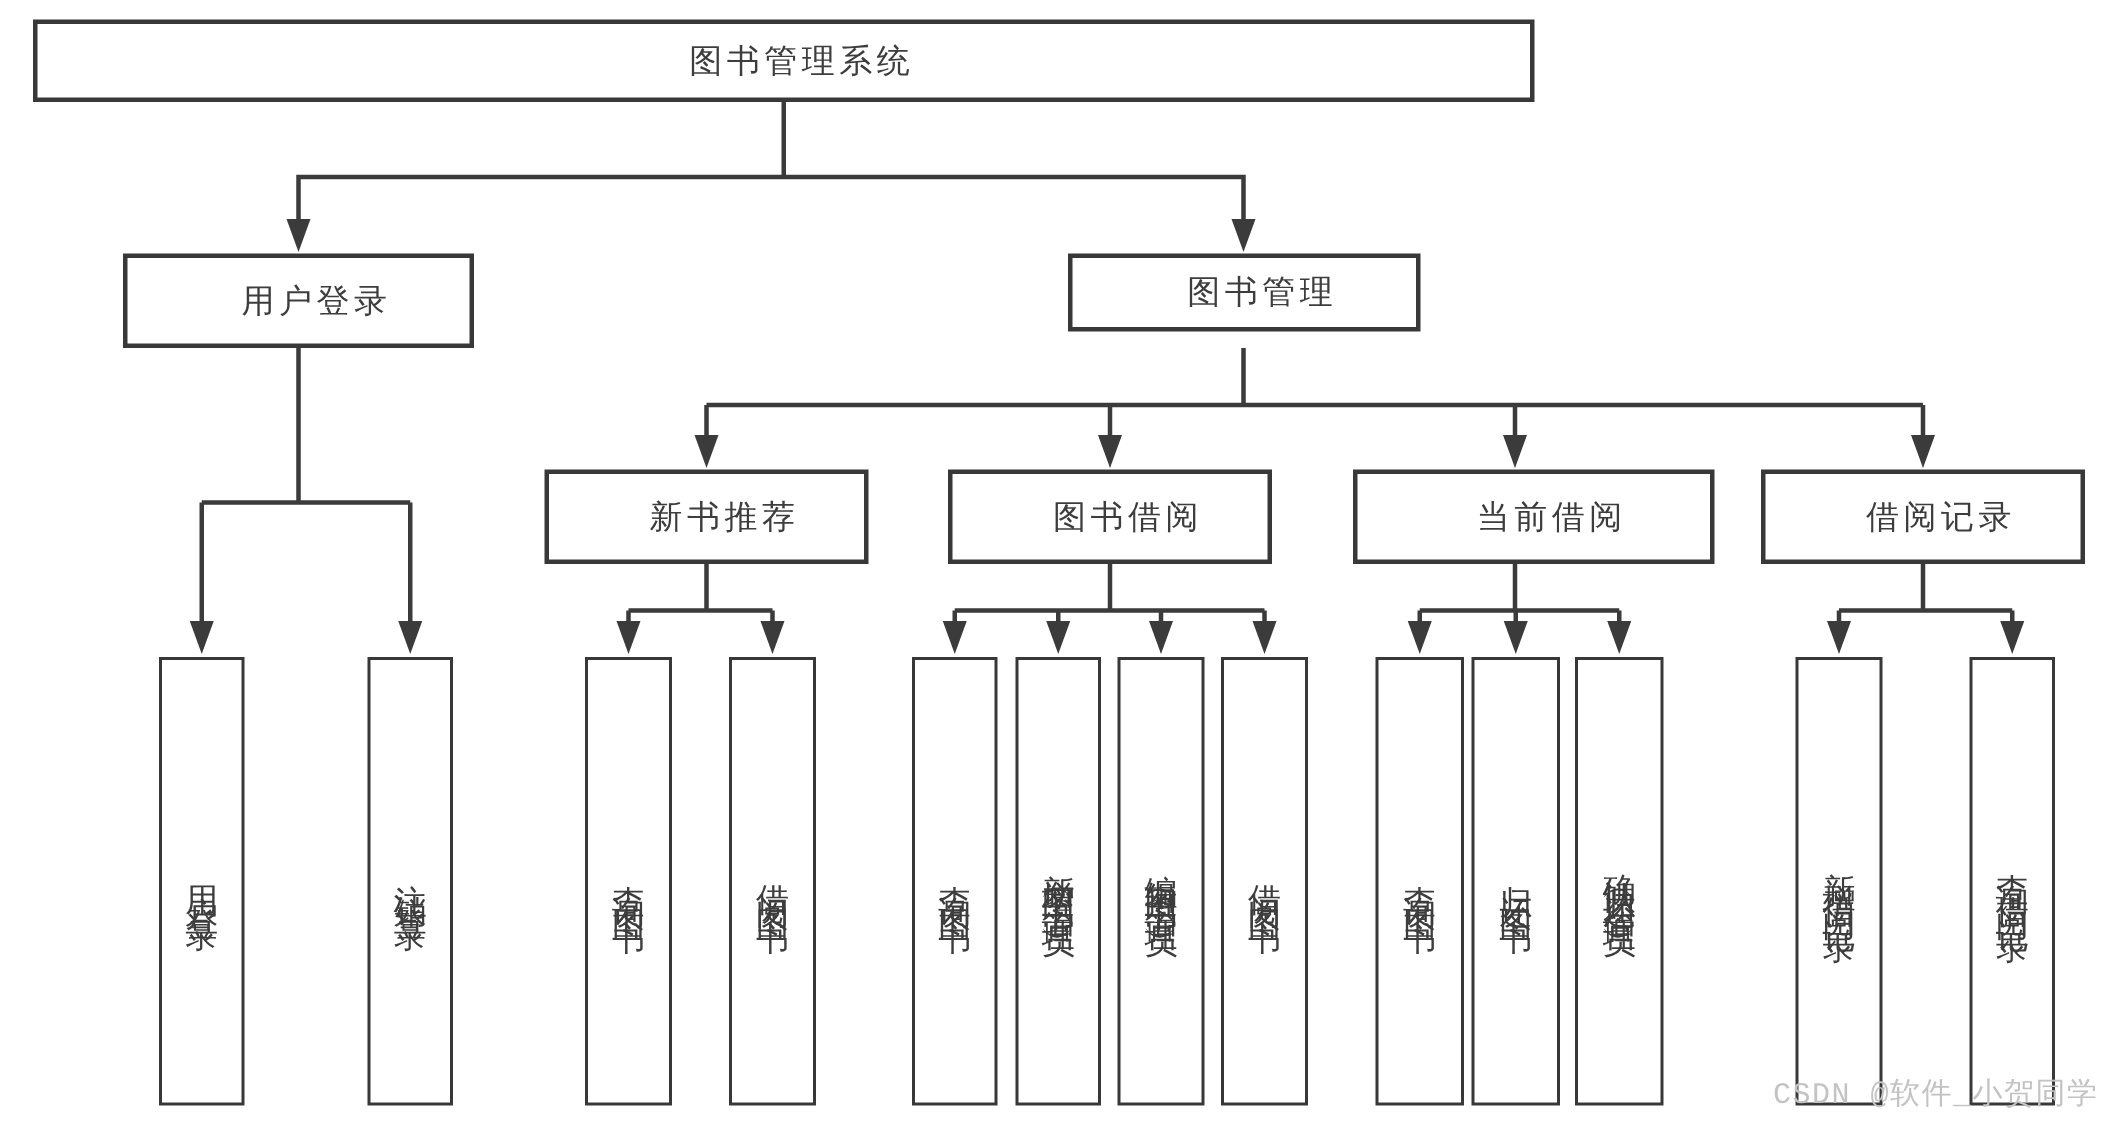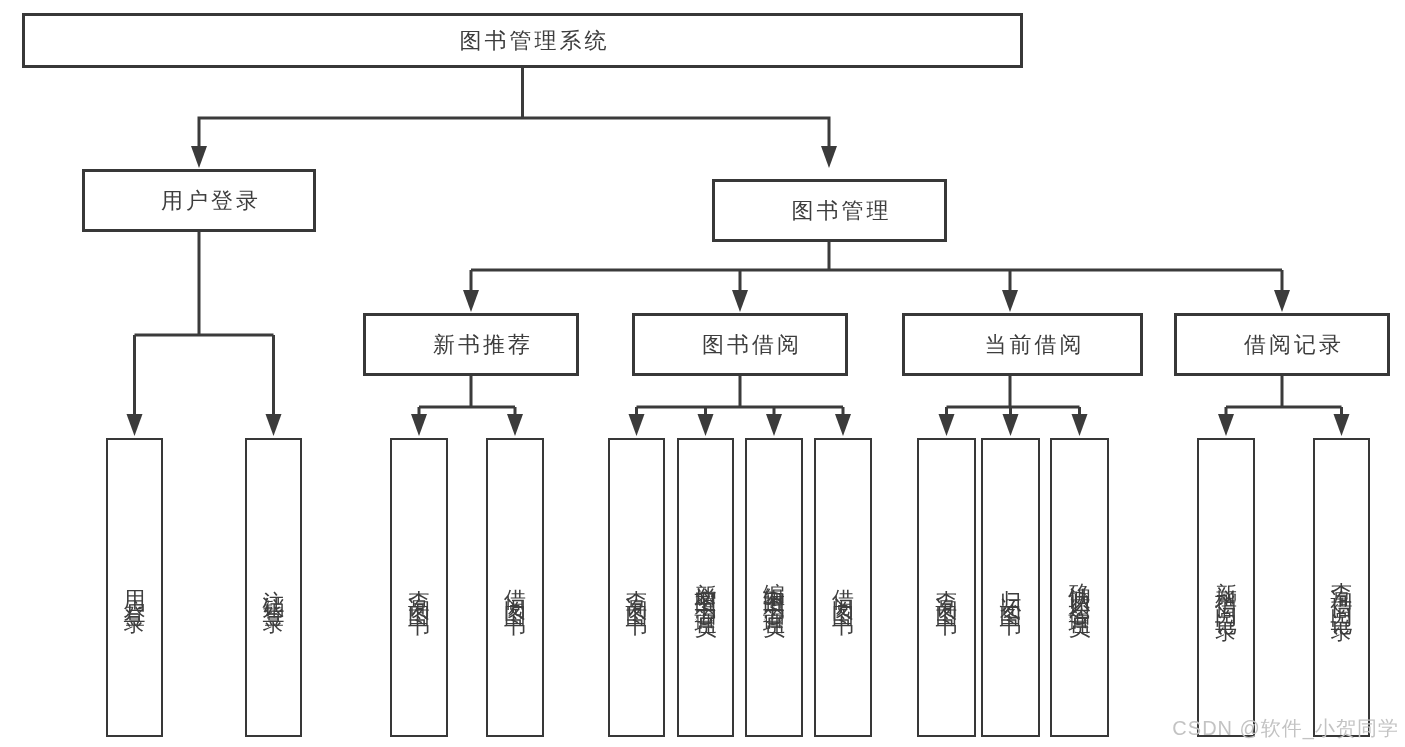--- a/index.html
+++ b/index.html
@@ -70,20 +70,21 @@
     white-space:nowrap;
   }
   .watermark{
     position:absolute;
     right:6px;
     bottom:5px;
     font-size:20px;
     letter-spacing:1px;
     color:var(--watermark-color);
     white-space:nowrap;
+    font-family:Liberation Mono, monospace;
   }
 </style>
 </head>
 <body>
 
 <div class="canvas">
 
   <svg class="connectors" viewBox="0 0 1405 747" xmlns="http://www.w3.org/2000/svg">
     <g>
       <path class="cl" d="M522.5 68 V118 M197.5 118 H830.5 M199 118 V147 M829 118 V147"></path>
@@ -127,21 +128,21 @@
     </g>
   </svg>
 
   <div class="box" style="left:22px;top:13px;width:1001px;height:55px;">
     <span class="lbl">图书管理系统</span>
   </div>
 
   <div class="box" style="left:82px;top:169px;width:234px;height:63px;">
     <span class="lbl">用户登录</span>
   </div>
-  <div class="box" style="left:712px;top:179px;width:235px;height:63px;">
+  <div class="box" style="left:712px;top:169px;width:235px;height:52px;">
     <span class="lbl">图书管理</span>
   </div>
 
   <div class="box" style="left:363px;top:313px;width:216px;height:63px;">
     <span class="lbl">新书推荐</span>
   </div>
   <div class="box" style="left:632px;top:313px;width:216px;height:63px;">
     <span class="lbl">图书借阅</span>
   </div>
   <div class="box" style="left:902px;top:313px;width:241px;height:63px;">

